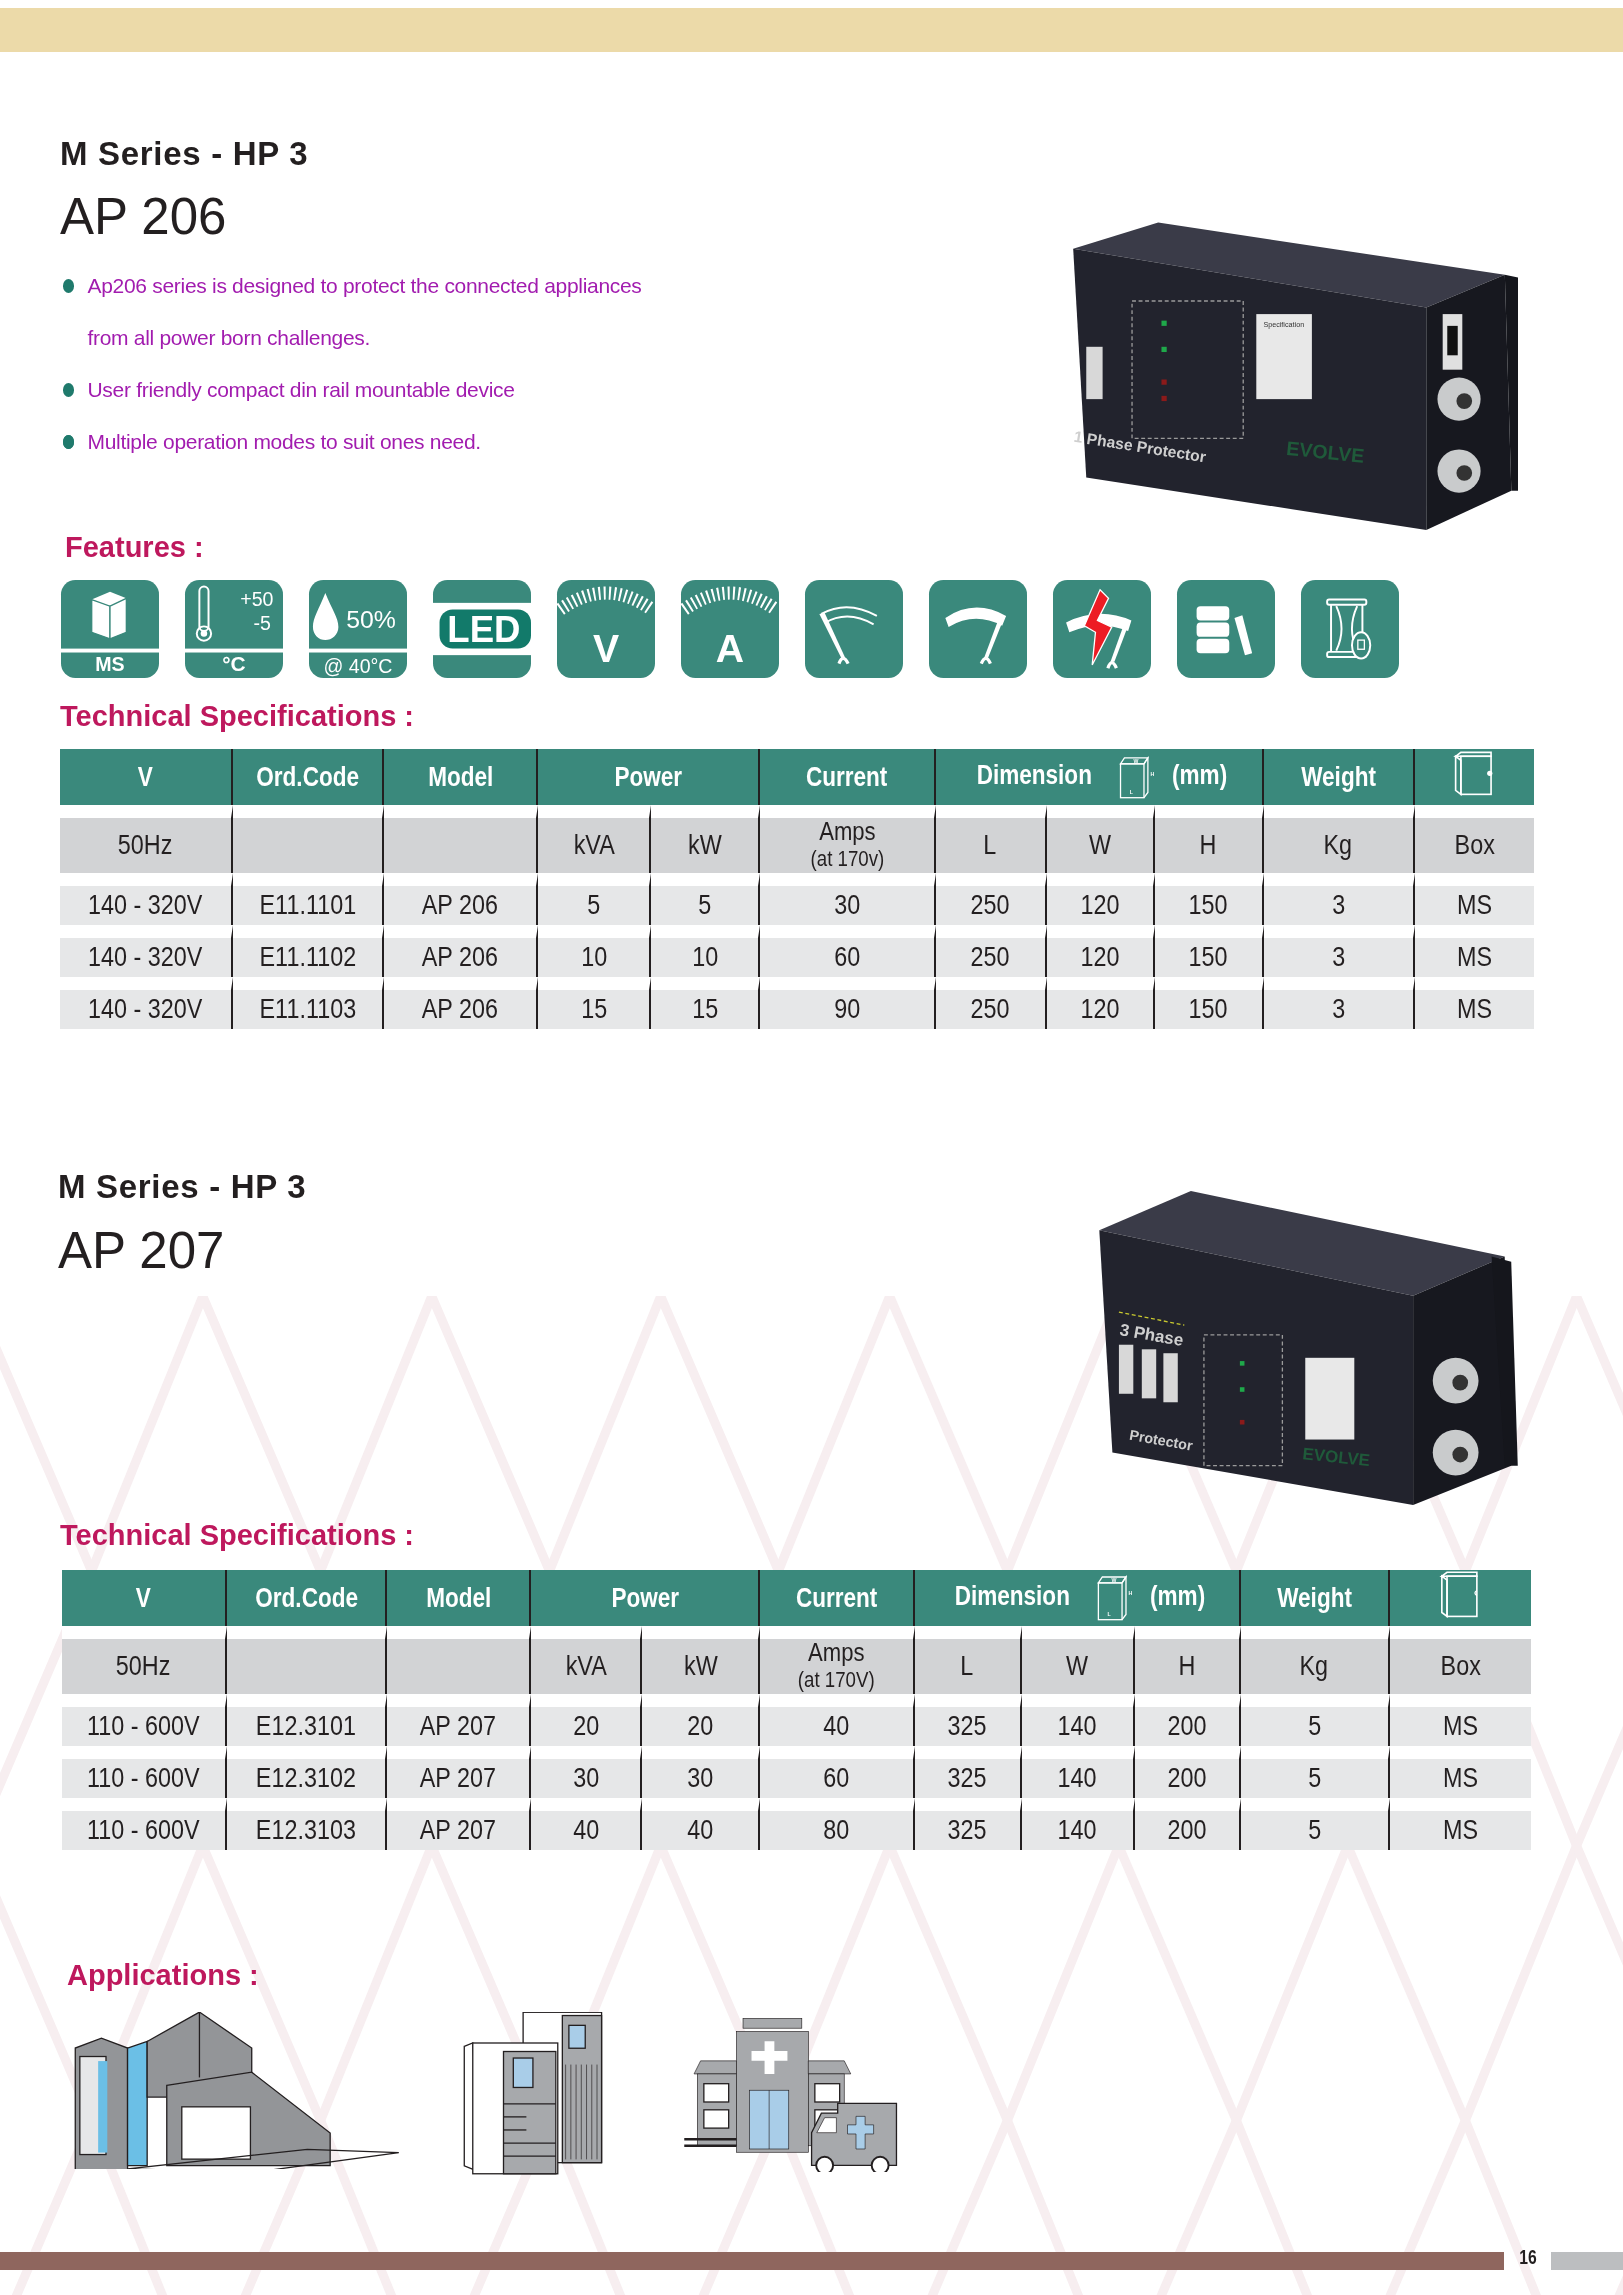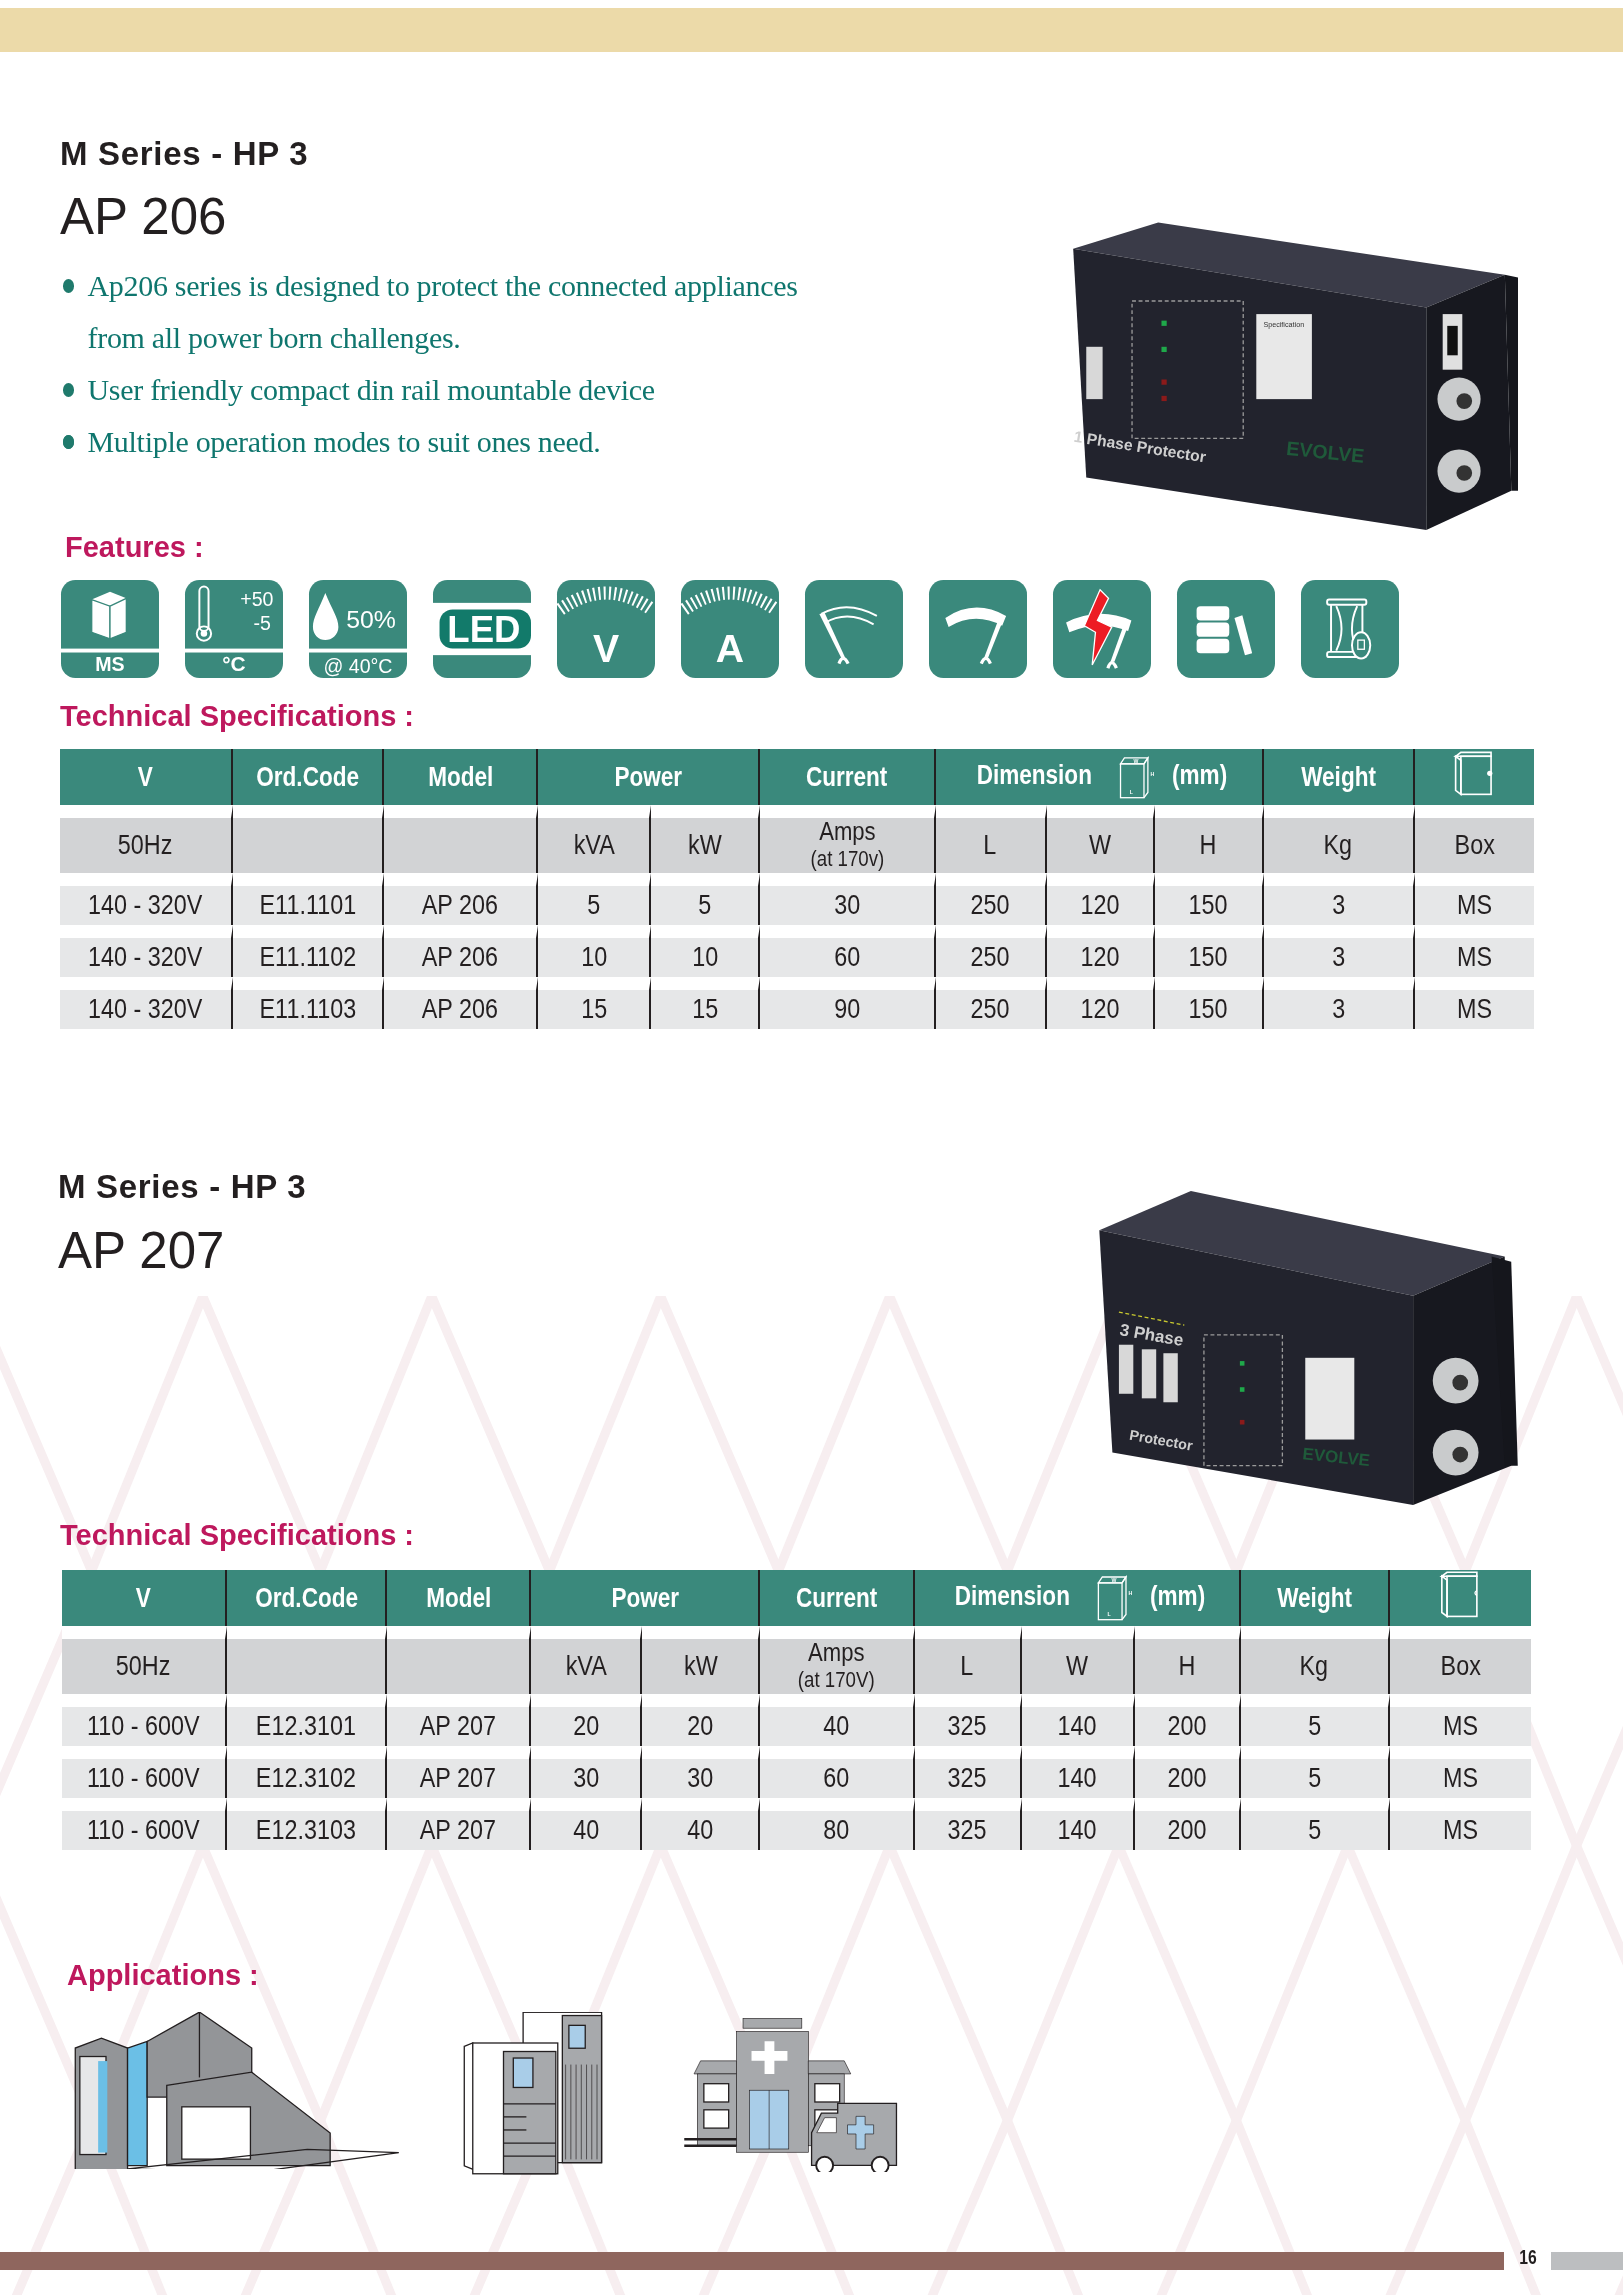--- a/index.html
+++ b/index.html
@@ -9,21 +9,21 @@
   .bg-pattern { position: absolute; left: 0; top: 1296px; width: 1623px; height: 1000px; z-index: 0; }
 
   .top-band { position: absolute; left: 0; top: 7.9px; width: 1623px; height: 44px; background: #ecdaa9; z-index: 1; }
 
   .abs { position: absolute; z-index: 2; }
 
   .series-title { font-family: "Liberation Sans", sans-serif; font-weight: 700; font-size: 33px; letter-spacing: 0.7px; color: #231f20; }
   .model-title { font-family: "Liberation Sans", sans-serif; font-weight: 400; font-size: 51px; color: #231f20; }
 
   .bullets { list-style: none; }
-  .bullets li { position: relative; padding-left: 27.5px; font-size: 30px; line-height: 52px; color: #0f766e; font-family: Liberation Serif, serif; font-weight: 300; letter-spacing: -0.3px; }
+  .bullets li { position: relative; padding-left: 27.5px; font-size: 21px; line-height: 52px; color: #a21caf; font-family: Liberation Sans, sans-serif; font-weight: 300; letter-spacing: -0.3px; }
   .bullets li .dot { position: absolute; left: 2.6px; top: 19px; width: 11.8px; height: 14.4px; border-radius: 50%; background: #1f7a6c; }
 
   .section-label { font-family: Liberation Sans, sans-serif; font-weight: 700; font-size: 29px; color: #be185d; }
 
   .features { display: flex; gap: 26px; }
   .feat { width: 98px; height: 98px; border-radius: 14.4px; background: #3a897c; position: relative; overflow: hidden; color: #fff; }
   .feat svg { position: absolute; left: 0; top: 0; }
 
   table.spec { position: absolute; border-collapse: separate; border-spacing: 0; z-index: 2; font-family: "Liberation Sans", sans-serif; }
   table.spec th { background: #3a897c; color: #ffffff; font-weight: 700; font-size: 27.5px; height: 56px; text-align: center; border-right: 2px solid #231f20; transform-origin: center; }

